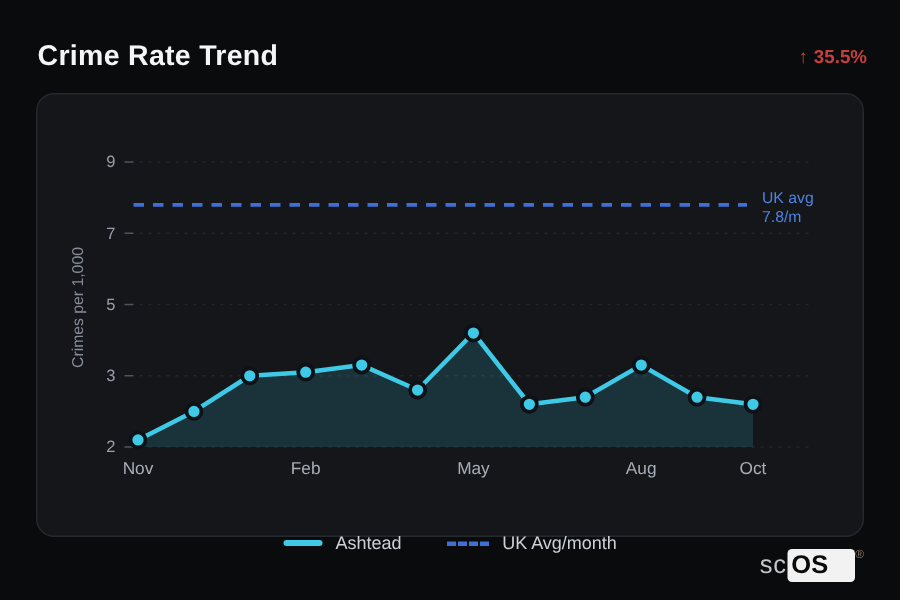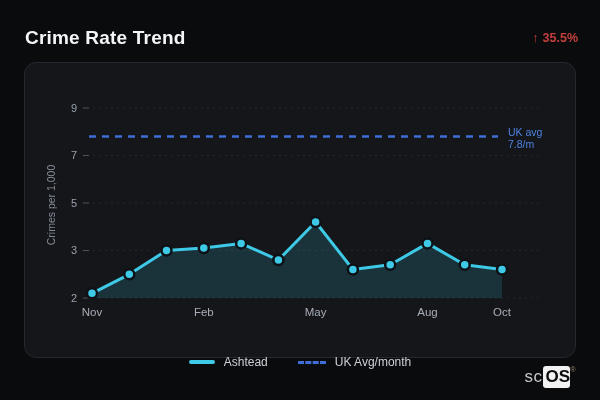--- a/index.html
+++ b/index.html
@@ -47,21 +47,21 @@
     border-top:3px dashed #3d6fd6;
   }
   .logo {
     position:absolute; right:24px; top:354px;
     display:flex; align-items:center;margin-top:12px;
   }
   .logo-prefix { font-size:17px; color:#c4c7cb; letter-spacing:.5px; }
   .logo-box {
     background:#f2f2f2; color:#0b0b0b;
     font-size:17px; font-weight:bold;
-    padding:0px 0 1px 3px; border-radius:3px;
+    padding:0px 18px 1px 3px; border-radius:3px;
     line-height:21px;
   }
   .logo-reg {
     font-size:8px; color:#8d7a63;
     position:relative; top:-8px; left:0px;
   }
 </style>
 </head>
 <body>
 

